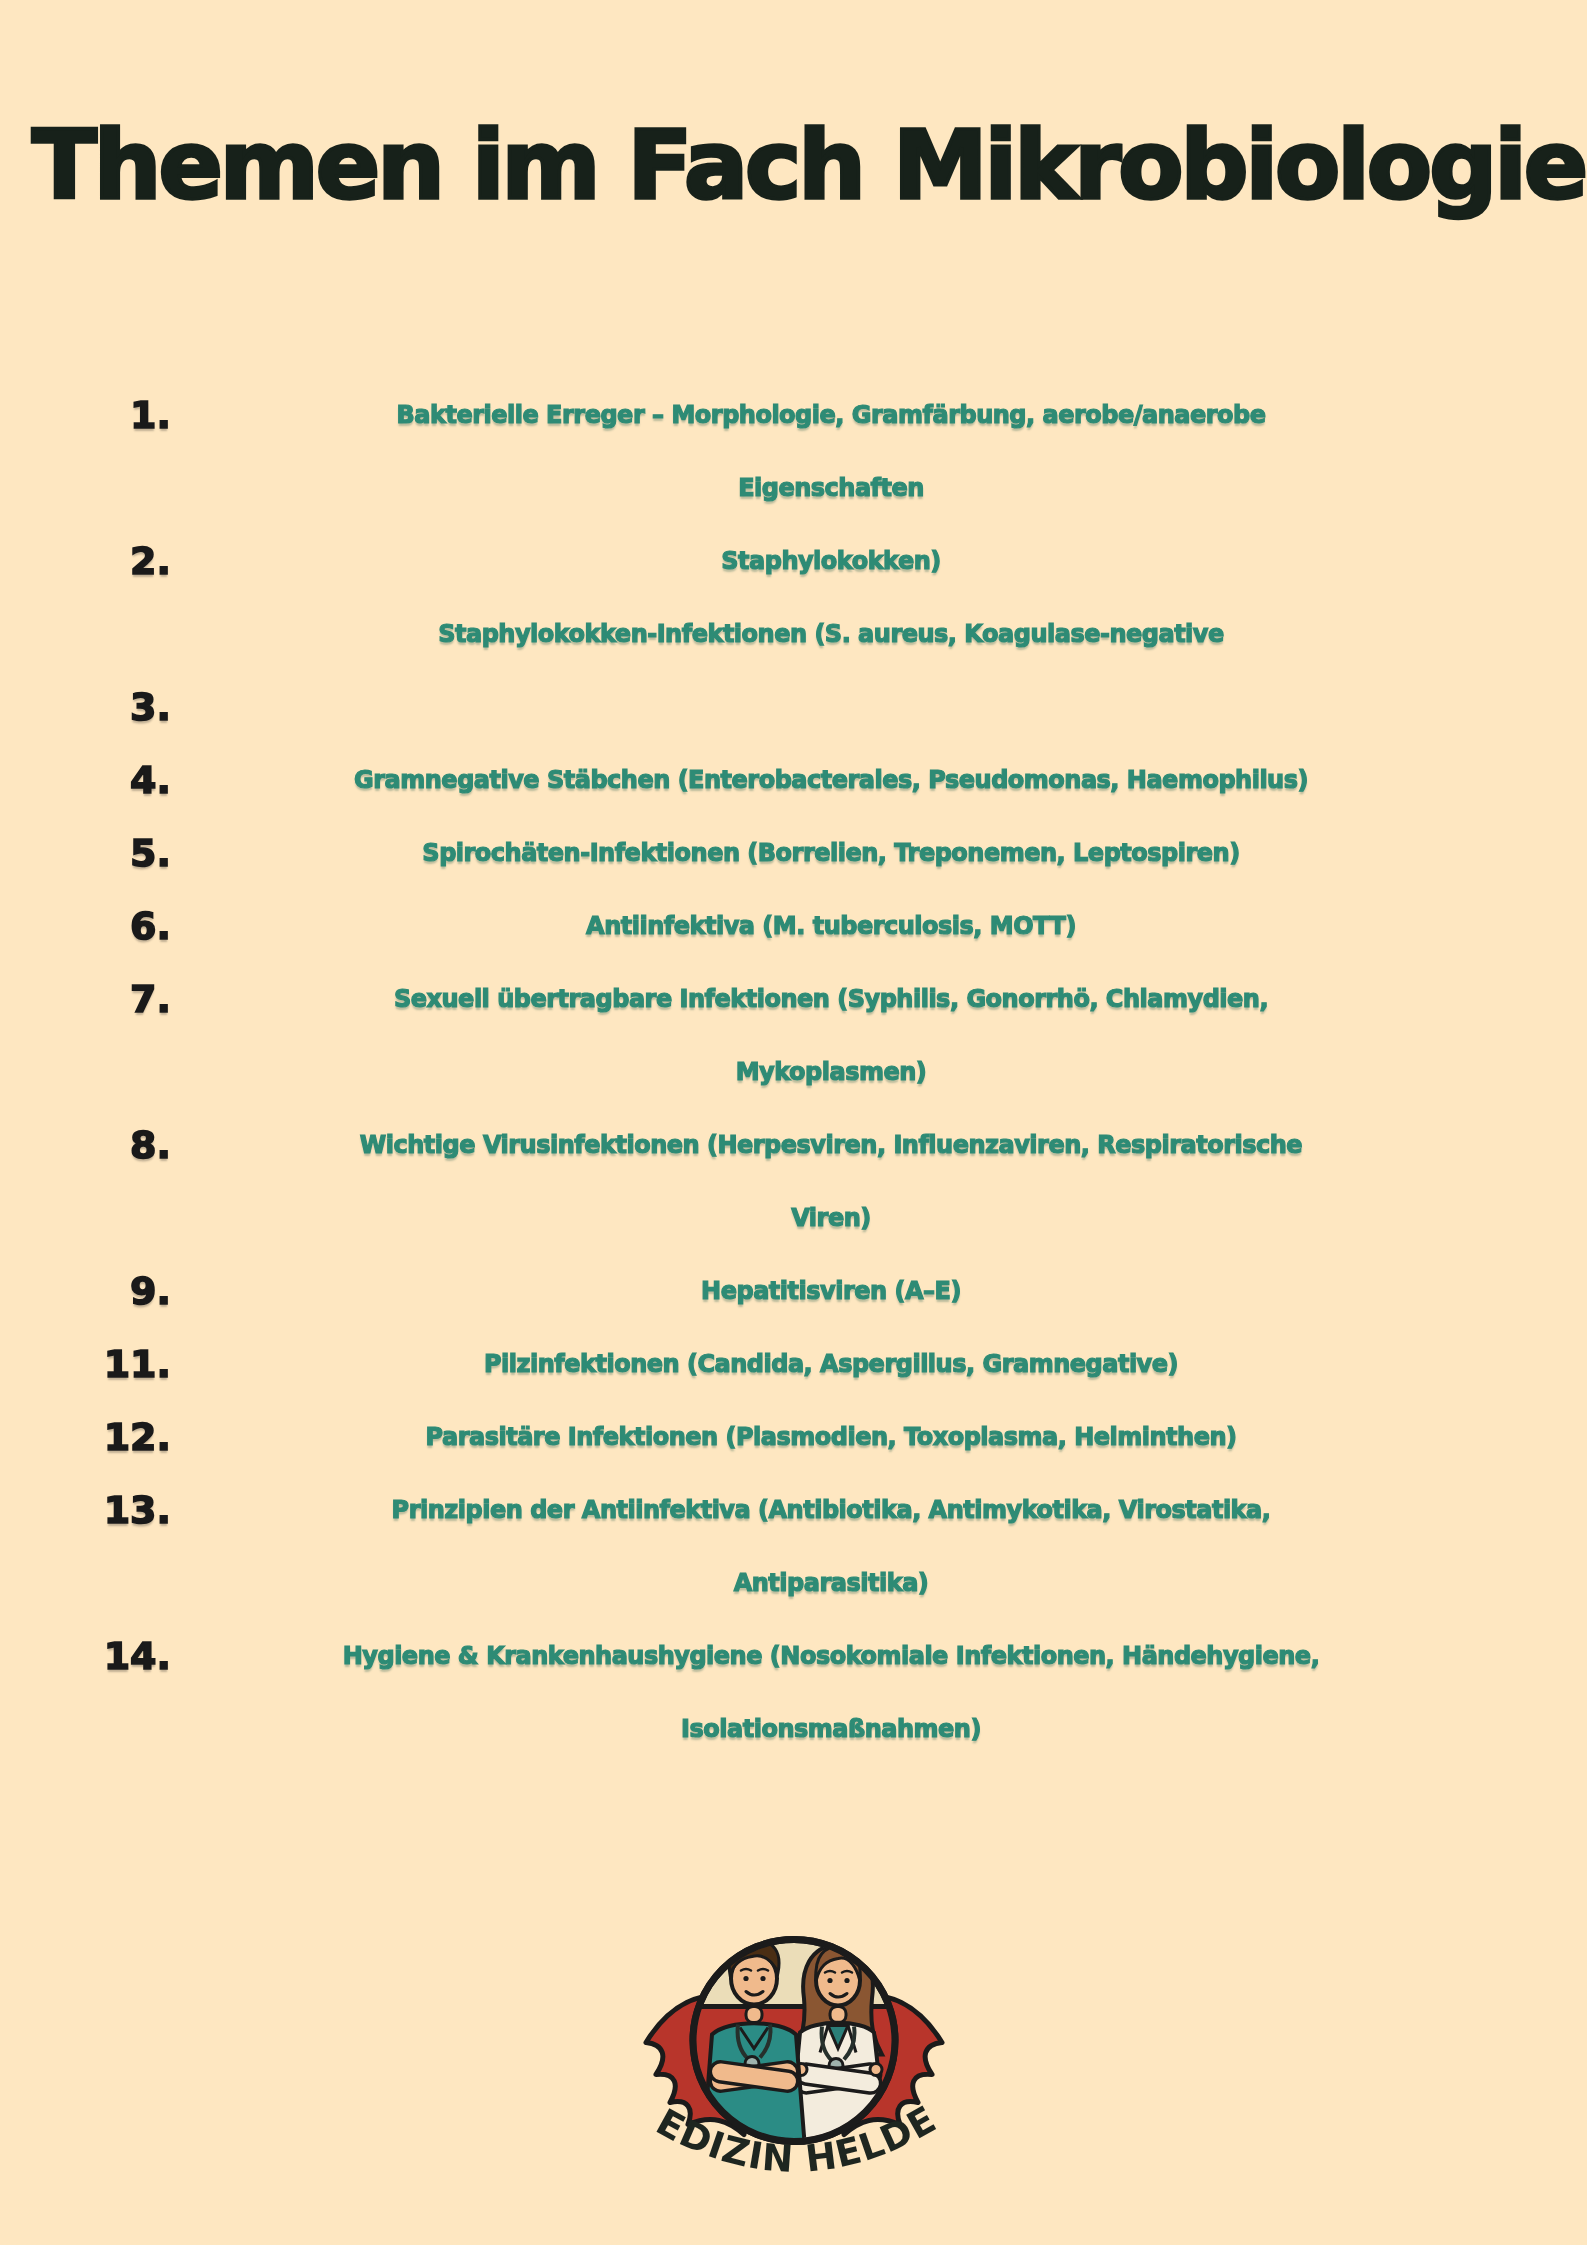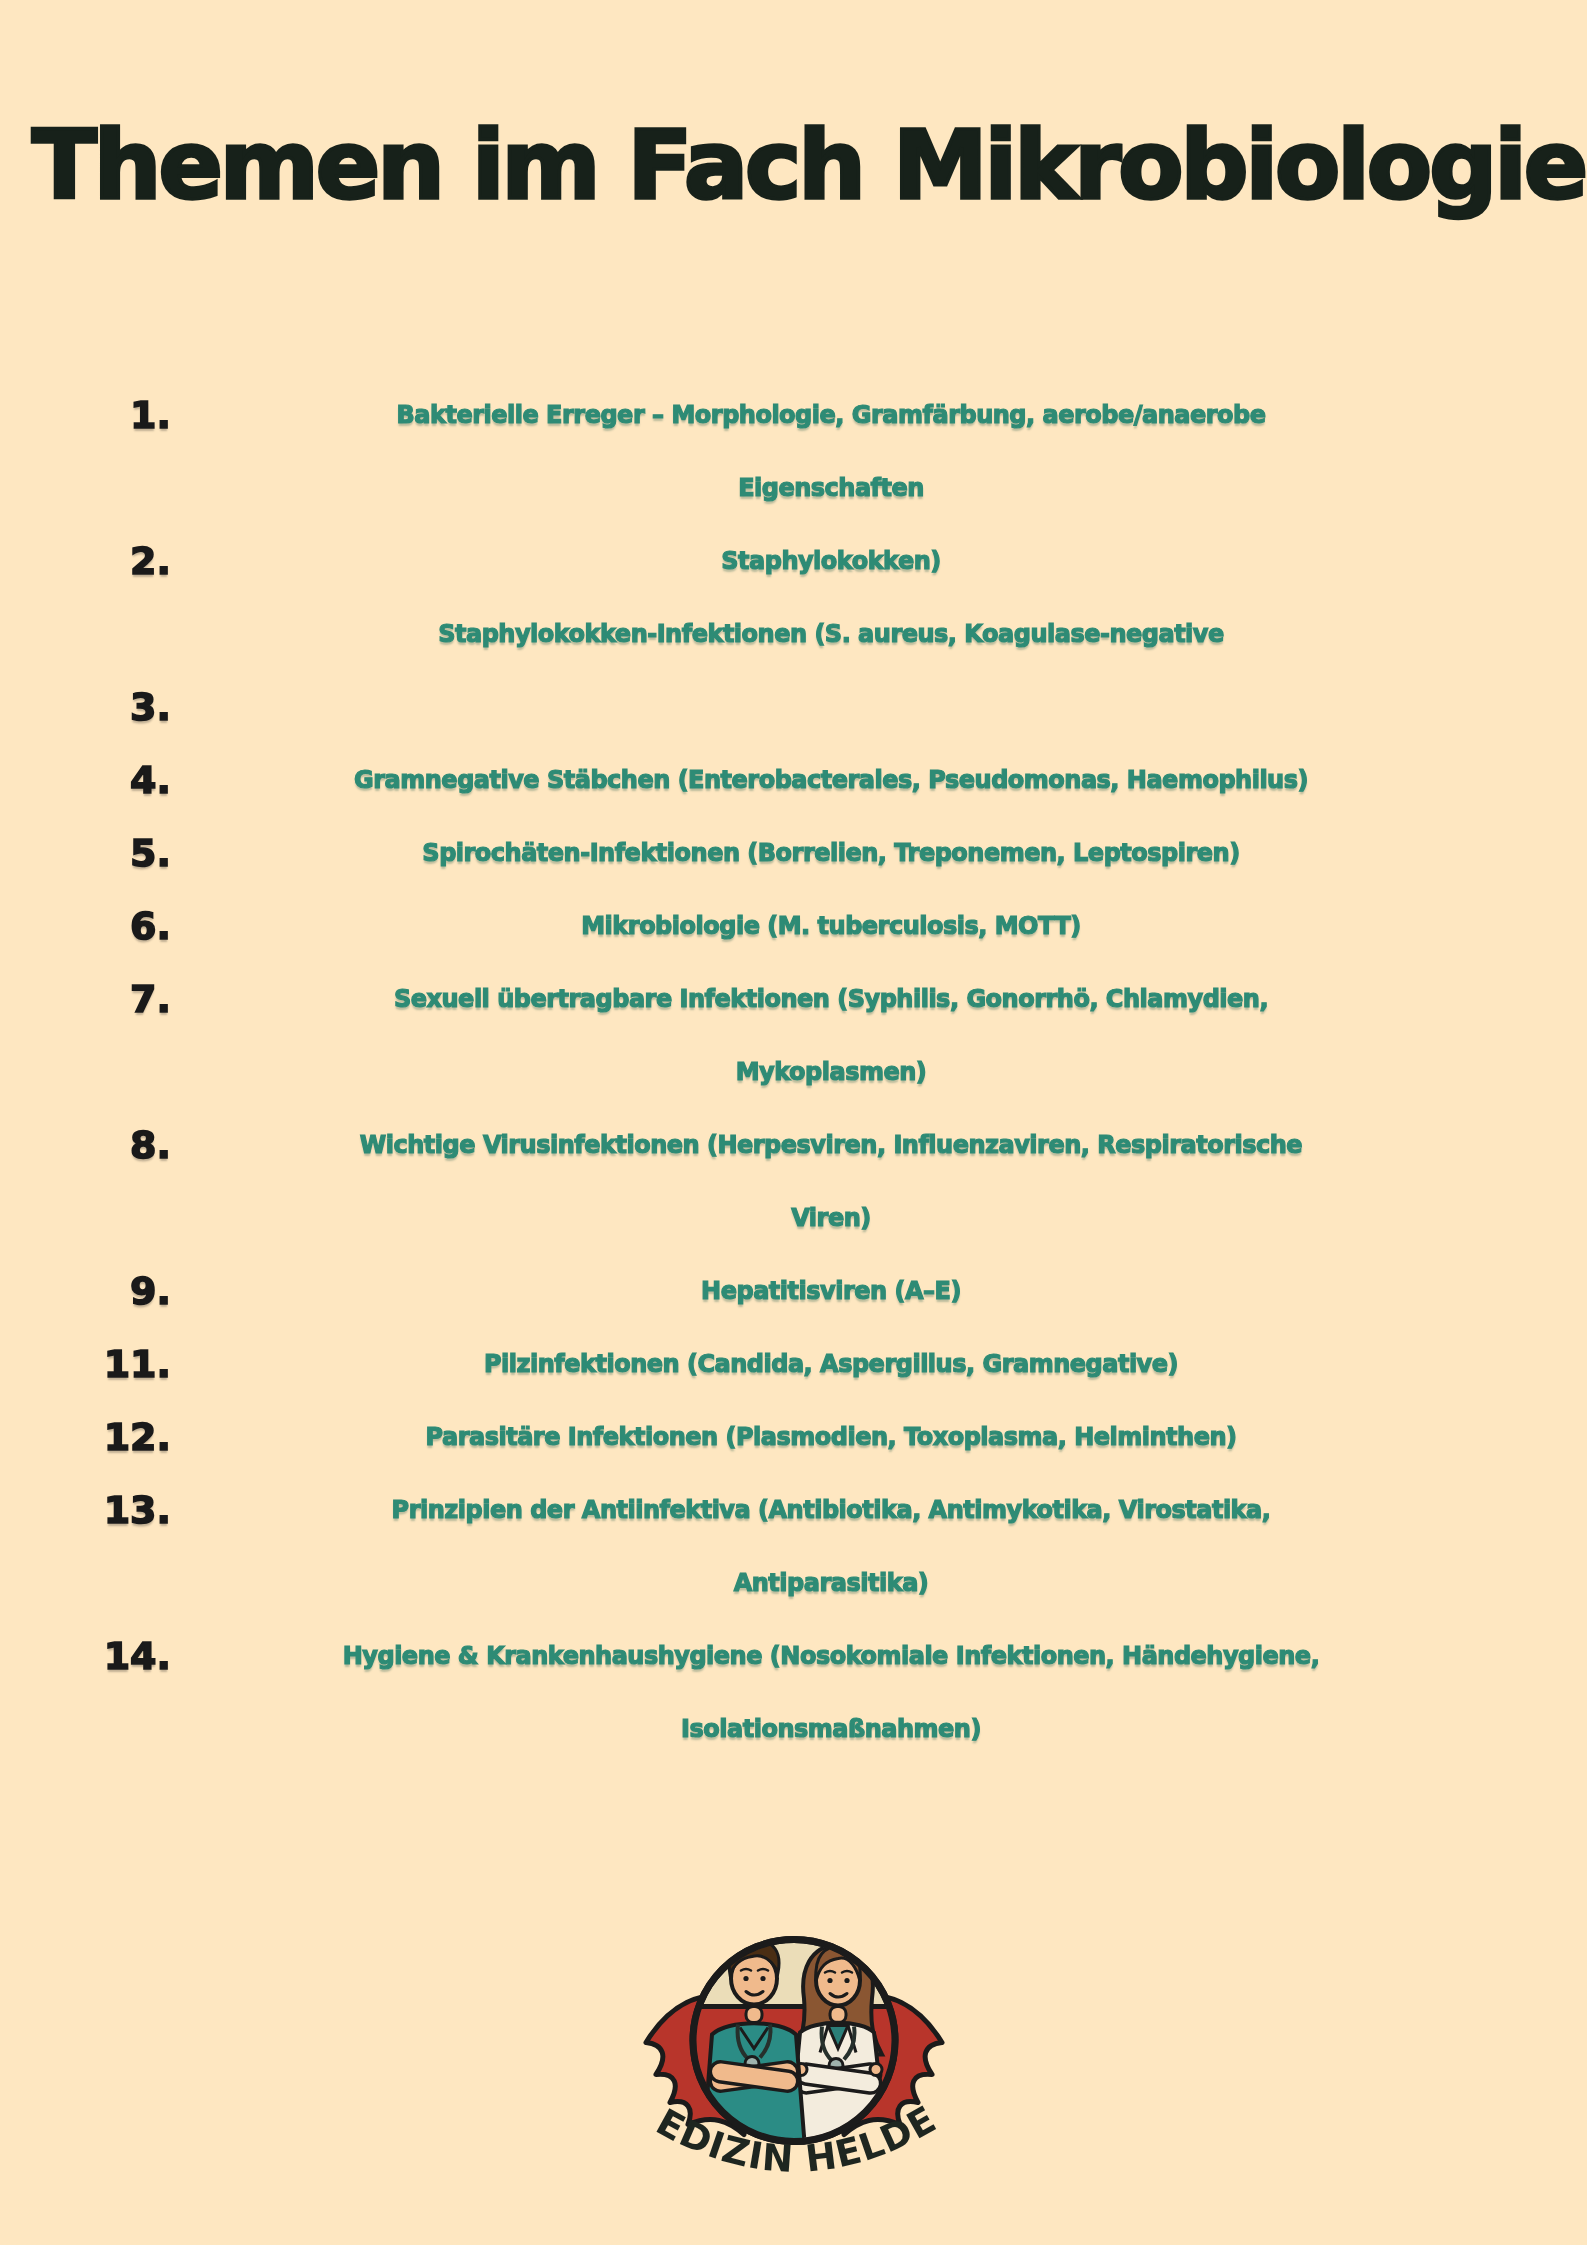--- a/index.html
+++ b/index.html
@@ -104,21 +104,21 @@
     <div class="topic">
       <div class="topic-num">5.</div>
       <div class="topic-lines">
           <div class="topic-line">Spirochäten-Infektionen (Borrelien, Treponemen, Leptospiren)</div>
         </div>
     </div>
 
     <div class="topic">
       <div class="topic-num">6.</div>
       <div class="topic-lines">
-          <div class="topic-line">Mikrobiologie (M. tuberculosis, MOTT)</div>
+          <div class="topic-line">Antiinfektiva (M. tuberculosis, MOTT)</div>
         </div>
     </div>
 
     <div class="topic">
       <div class="topic-num">7.</div>
       <div class="topic-lines">
           <div class="topic-line">Sexuell übertragbare Infektionen (Syphilis, Gonorrhö, Chlamydien,</div>
           <div class="topic-line">Mykoplasmen)</div>
         </div>
     </div>

